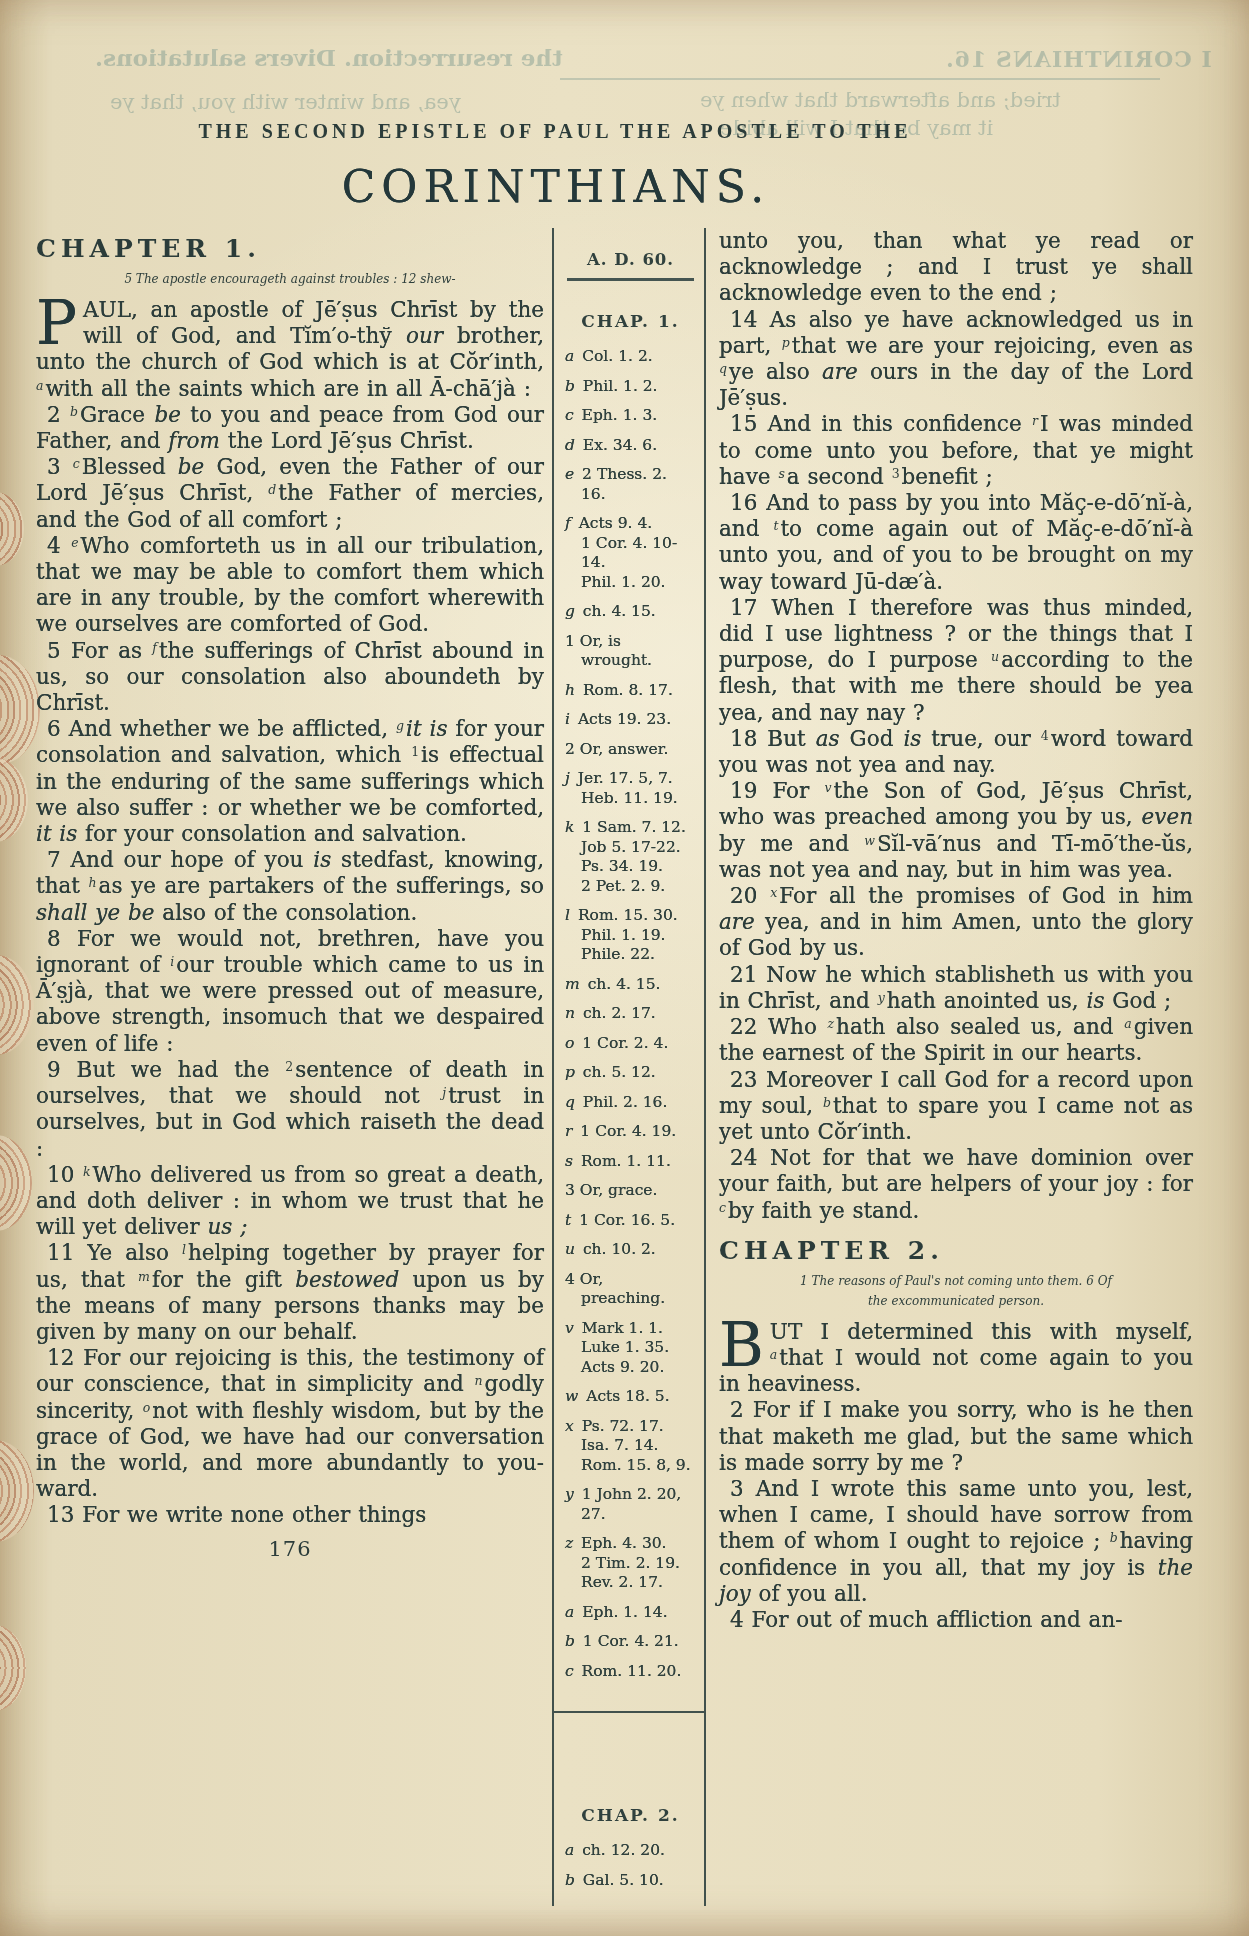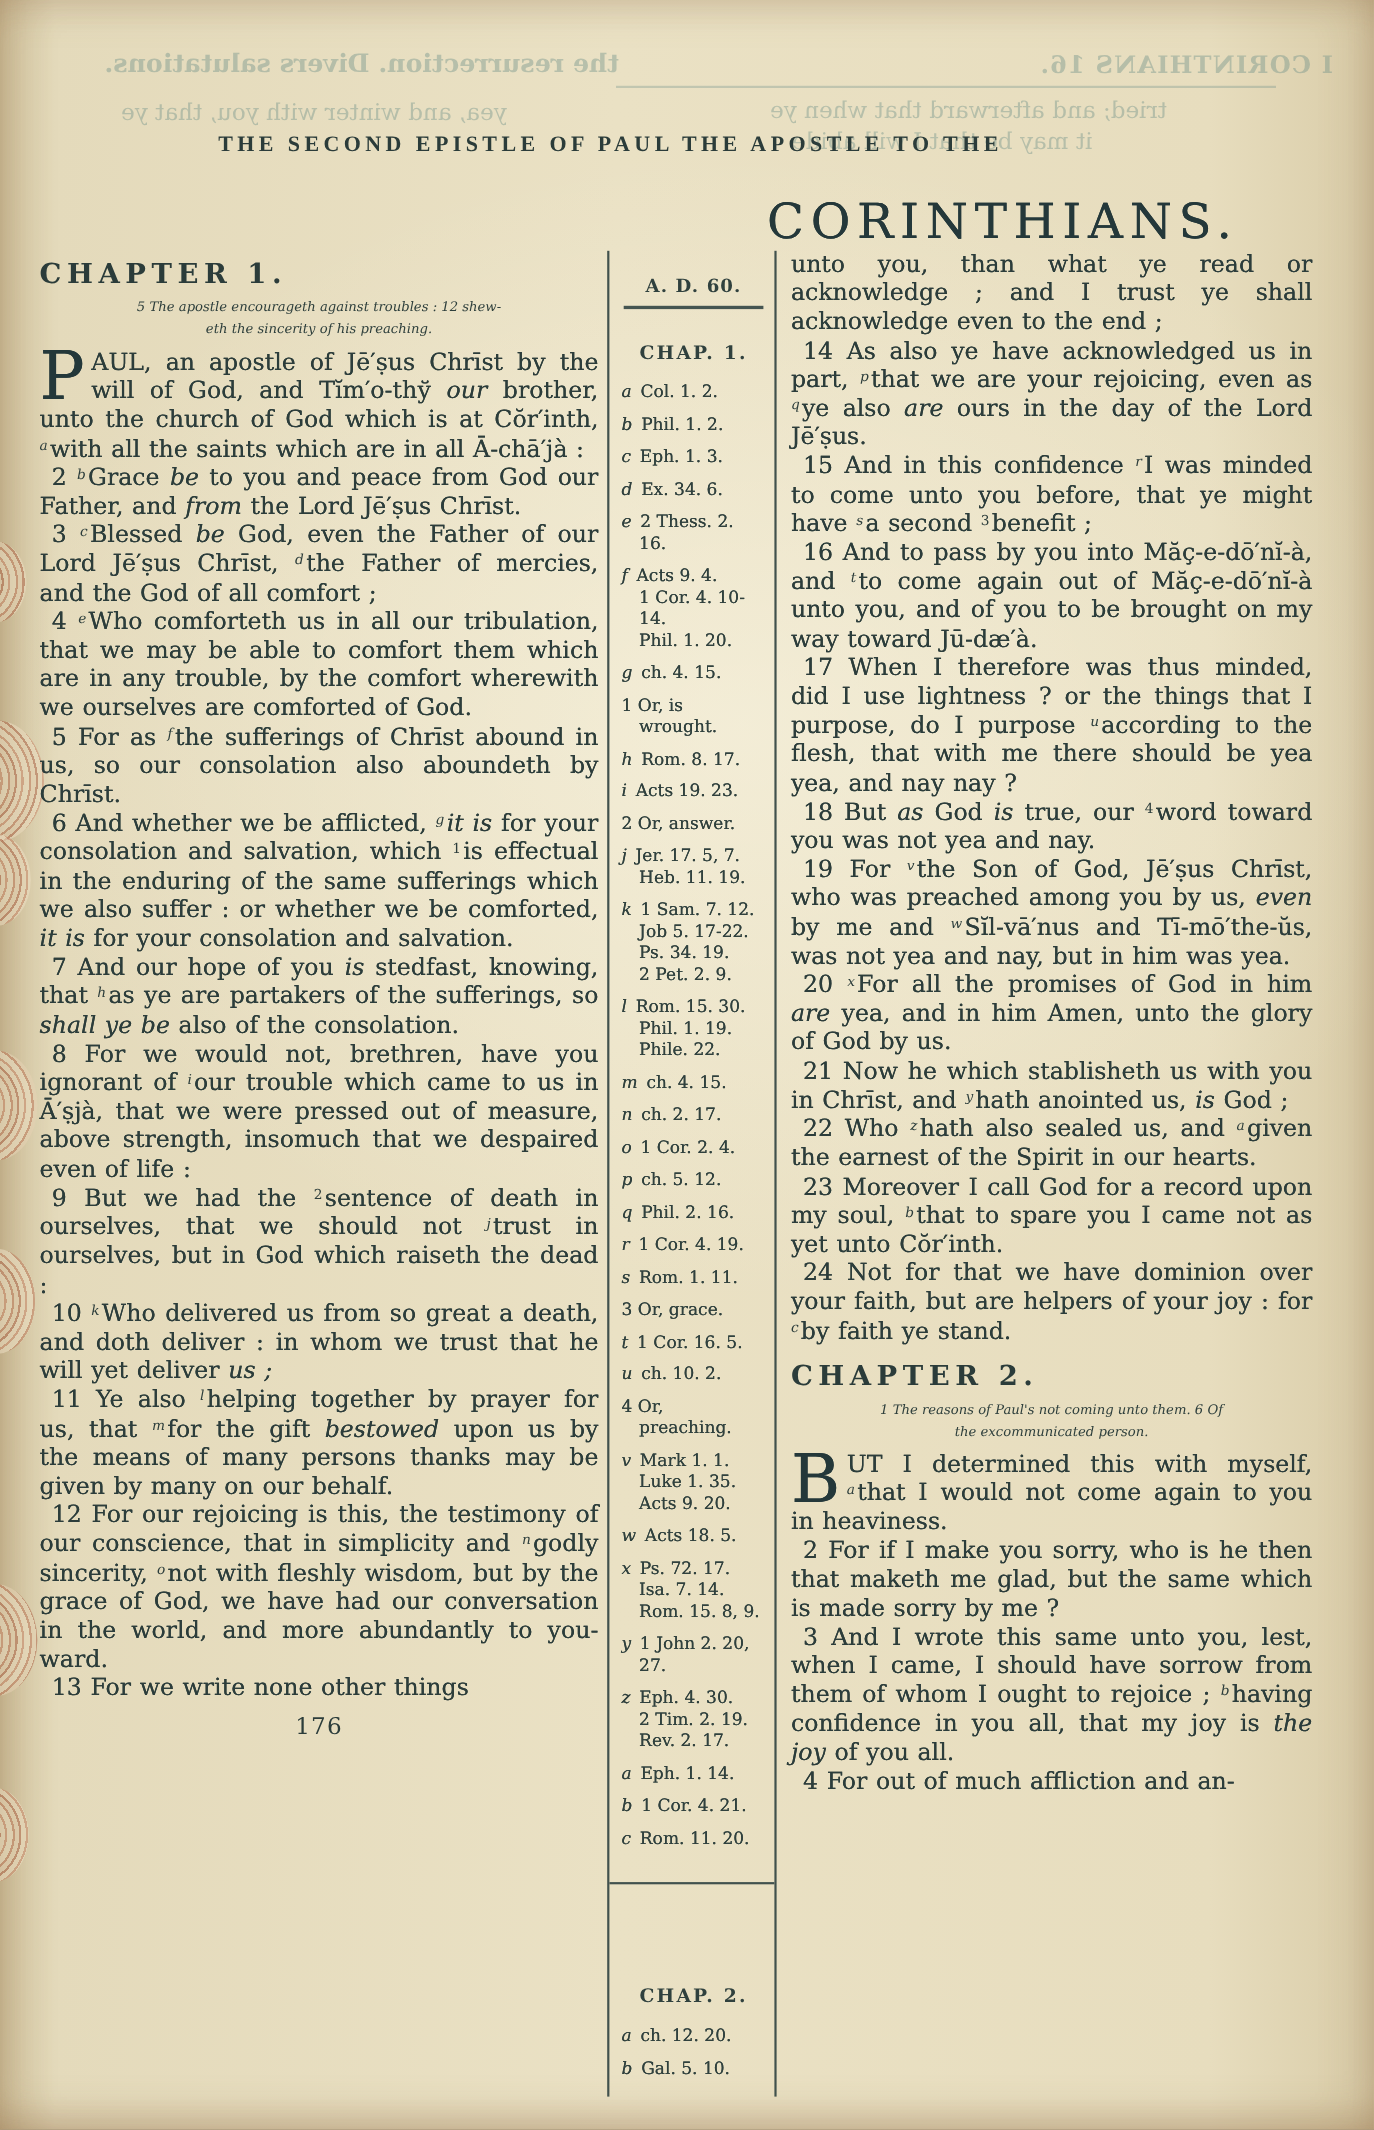--- a/index.html
+++ b/index.html
@@ -20,21 +20,21 @@
          filter:blur(.7px);font-weight:700;white-space:nowrap;}
   .bleed-rule{position:absolute;height:2px;background:rgba(108,142,136,.33);filter:blur(.6px);}
   
   .swirl{position:absolute;border-radius:50%;opacity:.55;filter:blur(.7px);
     background:repeating-radial-gradient(circle at 18% 50%,
       #bd7a5c 0 2px,#e6d2b4 2px 6px,#b06a4e 6px 8px,#ecdcc0 8px 12px,#c98a6c 12px 14px,#eddfc4 14px 19px);}
   
   .running-head{position:absolute;top:120px;left:0;width:1110px;text-align:center;
     font-weight:700;font-size:20px;letter-spacing:4px;color:#2b3c3a;
     font-family:"Liberation Serif","DejaVu Serif",serif;}
-  .book-title{position:absolute;top:160px;left:0;width:1110px;margin:16px;text-align:right;
+  .book-title{position:absolute;top:160px;left:0;width:1110px;margin:1px;text-align:center;
     font-weight:400;font-size:44px;letter-spacing:6px;color:#24383a;
     text-shadow:0 0 .5px #24383a;}
   
   .columns{position:absolute;top:228px;left:36px;right:56px;height:1678px;
     display:flex;box-sizing:border-box;}
   .col-left{width:508px;flex:0 0 auto;}
   .col-mid{width:154px;flex:0 0 auto;margin-left:8px;box-sizing:border-box;
     border-left:2px solid #41514d;border-right:2px solid #41514d;
     padding:4px 8px 0 11px;color:#30413e;}
   .col-right{flex:1 1 auto;padding-left:13px;}
@@ -86,21 +86,20 @@
 
   <div class="running-head">THE SECOND EPISTLE OF PAUL THE APOSTLE TO THE</div>
   <h1 class="book-title">CORINTHIANS.</h1>
 
   <div class="columns">
 
     <div class="col-left">
       <div class="chap-head">CHAPTER 1.</div>
       <div class="chap-summary">
         <div>5 The apostle encourageth against troubles : 12 shew-</div>
-        <div>eth the sincerity of his preaching.</div>
       </div>
       <div>
 
       <p class="verse dropcap"><span class="dc">P</span>AUL, an apostle of Jē′ṣus Chrīst by the will of God, and Tĭm′o-thў <i>our</i> brother, unto the church of God which is at Cŏr′inth, <sup>a</sup>with all the saints which are in all Ā-chā′jà :</p>
           <p class="verse">2 <sup>b</sup>Grace <i>be</i> to you and peace from God our Father, and <i>from</i> the Lord Jē′ṣus Chrīst.</p>
           <p class="verse">3 <sup>c</sup>Blessed <i>be</i> God, even the Father of our Lord Jē′ṣus Chrīst, <sup>d</sup>the Father of mercies, and the God of all comfort ;</p>
           <p class="verse">4 <sup>e</sup>Who comforteth us in all our tribulation, that we may be able to comfort them which are in any trouble, by the comfort wherewith we ourselves are comforted of God.</p>
           <p class="verse">5 For as <sup>f</sup>the sufferings of Chrīst abound in us, so our consolation also aboundeth by Chrīst.</p>
           <p class="verse">6 And whether we be afflicted, <sup>g</sup><i>it is</i> for your consolation and salvation, which <sup class="n">1</sup>is effectual in the enduring of the same sufferings which we also suffer : or whether we be comforted, <i>it is</i> for your consolation and salvation.</p>
           <p class="verse">7 And our hope of you <i>is</i> stedfast, knowing, that <sup>h</sup>as ye are partakers of the sufferings, so <i>shall ye be</i> also of the consolation.</p>

